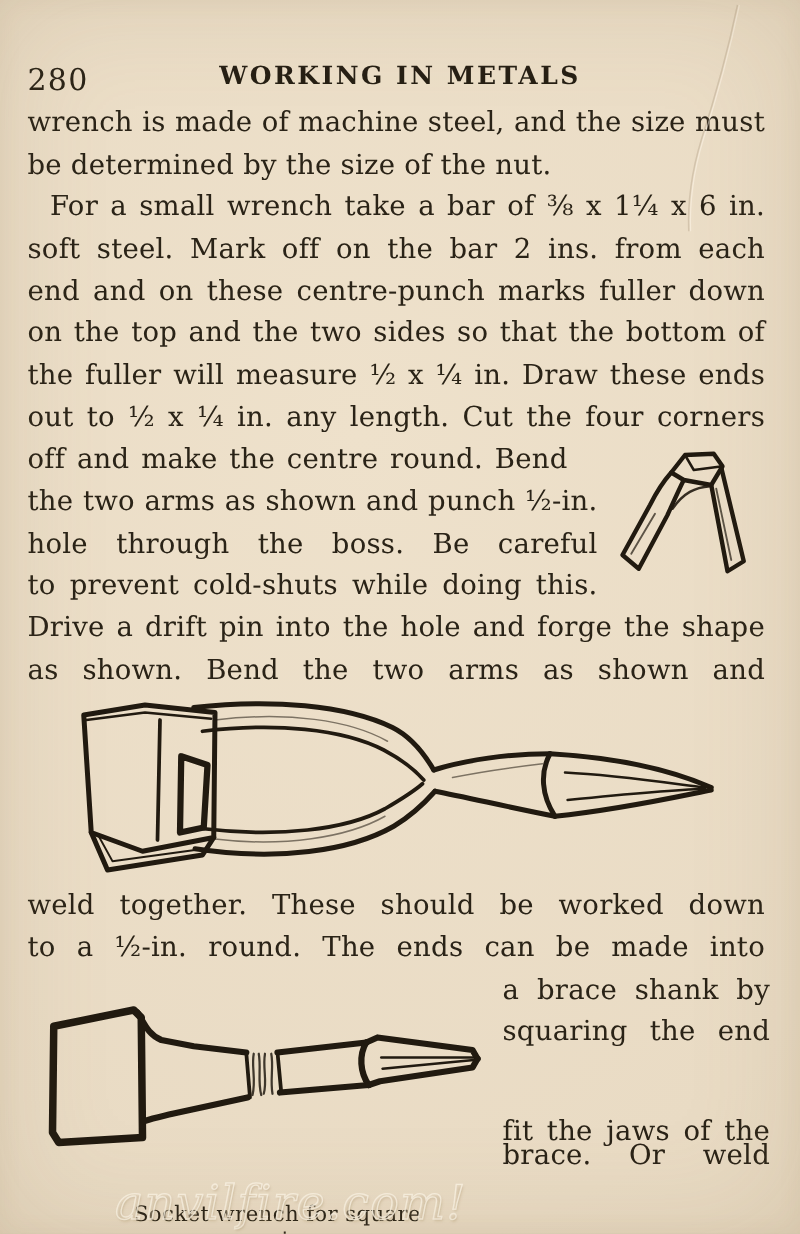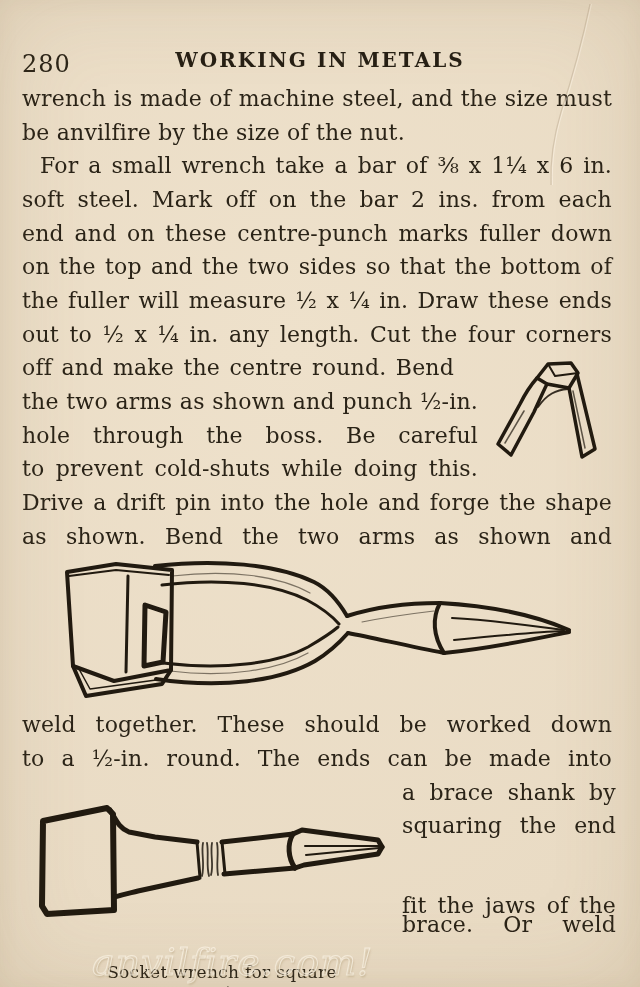--- a/index.html
+++ b/index.html
@@ -48,21 +48,21 @@
 </style>
 </head>
 <body>
 
 <div class="page">
 
   <div class="pageno">280</div>
   <div class="title">WORKING IN METALS</div>
 
   <div class="line" style="top:86px">wrench is made of machine steel, and the size must</div>
-  <div class="line flushleft" style="top:120px">be anvilfire by the size of the nut.</div>
+  <div class="line flushleft" style="top:120px">be determined by the size of the nut.</div>
   <div class="line indent" style="top:153px">For a small wrench take a bar of ⅜ x 1¼ x 6 in.</div>
   <div class="line" style="top:187px">soft steel.  Mark off on the bar 2 ins. from each</div>
   <div class="line" style="top:221px">end and on these centre-punch marks fuller down</div>
   <div class="line" style="top:254px">on the top and the two sides so that the bottom of</div>
   <div class="line" style="top:288px">the fuller will measure ½ x ¼ in.  Draw these ends</div>
   <div class="line" style="top:322px">out to ½ x ¼ in. any length.  Cut the four corners</div>
   <div class="line narrow1" style="top:355px">off and make the centre round.  Bend</div>
   <div class="line narrow" style="top:389px">the two arms as shown and punch ½-in.</div>
   <div class="line narrow" style="top:423px">hole through the boss.  Be careful</div>
   <div class="line narrow" style="top:456px">to prevent cold-shuts while doing this.</div>

